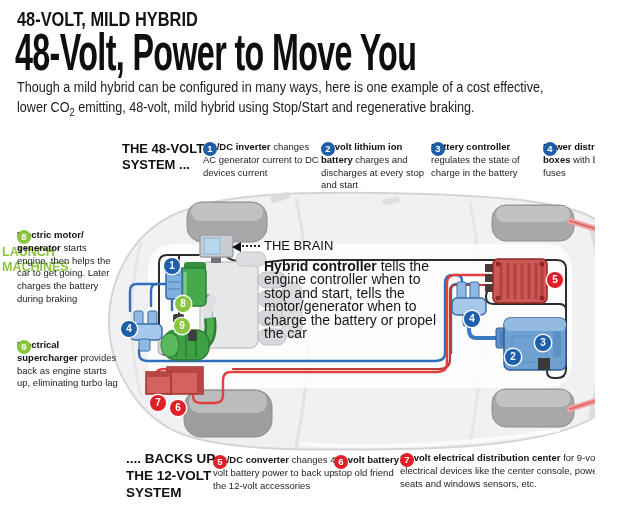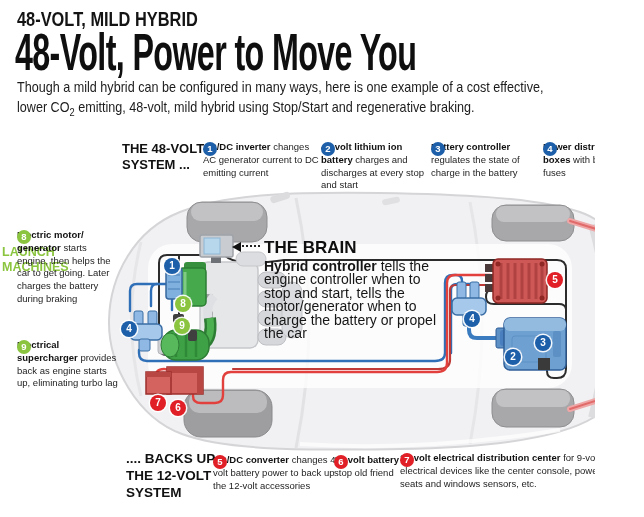--- a/index.html
+++ b/index.html
@@ -21,21 +21,21 @@
   .leg-item{position:absolute;}
   .leg-badge{position:absolute;left:0;top:1px;width:14px;height:14px;border-radius:50%;
              color:#fff;font-size:9.5px;font-weight:bold;text-align:center;line-height:14px;}
   .leg-text{margin-left:17px;font-size:9.5px;line-height:12.8px;color:#1d1d1d;}
   .leg-text b{color:#111;}
   .b-blue{background:#1d5fa8;}  .b-red{background:#e01f26;}  .b-green{background:#8bc53f;}
   
   .brain-arrow{left:232px;top:242px;width:0;height:0;border-top:5px solid transparent;
                border-bottom:5px solid transparent;border-right:9px solid #111;}
   .brain-dots{left:242px;top:245px;width:18px;height:0;border-top:2px dotted #222;}
-  .brain-label{left:264px;top:238px;font-size:17px;font-weight:bold;color:#0f0f0f;white-space:nowrap;}
+  .brain-label{left:264px;top:238px;font-size:13px;font-weight:normal;color:#0f0f0f;white-space:nowrap;}
   .hybrid{left:264px;top:260px;width:184px;font-size:14px;line-height:13.4px;color:#161616;}
   
   .dbadge{position:absolute;width:16px;height:16px;border-radius:50%;color:#fff;
           font-size:10px;font-weight:bold;text-align:center;line-height:16px;
           box-shadow:0 0 0 1.5px rgba(255,255,255,.92);}
   .svg-layer{left:0;top:0;width:644px;height:517px;}
 </style>
 </head>
 <body>
 
@@ -196,21 +196,21 @@
   </svg>
 
   <div class="abs kicker">48-VOLT, MILD HYBRID</div>
   <h1 class="abs title" style="margin:0;">48-Volt, Power to Move You</h1>
   <p class="abs intro" style="margin:0;"><span>Though a mild hybrid can be configured in many ways, here is one example of a cost effective,</span><br><span>lower CO</span><sub>2</sub><span> emitting, 48-volt, mild hybrid using Stop/Start and regenerative braking.</span></p>
 
   <div class="abs col-head" style="left:122px;top:141px;width:84px;">THE 48-VOLT SYSTEM ...</div>
 
   <div class="leg-item" style="left:203px;top:141px;width:116px;">
     <span class="leg-badge b-blue">1</span>
-    <p class="leg-text" style="margin:0;"><b>AC/DC inverter</b> <span>changes AC generator current to DC emitting current</span></p>
+    <p class="leg-text" style="margin:0;"><b>AC/DC inverter</b> <span>changes AC generator current to DC devices current</span></p>
   </div>
   <div class="leg-item" style="left:321px;top:141px;width:112px;">
     <span class="leg-badge b-blue">2</span>
     <p class="leg-text" style="margin:0;"><b>48-volt lithium ion battery</b> <span>charges and discharges at every stop and start</span></p>
   </div>
   <div class="leg-item" style="left:431px;top:141px;width:104px;">
     <span class="leg-badge b-blue">3</span>
     <p class="leg-text" style="margin:0;"><b>Battery controller</b> <span>regulates the state of charge in the battery</span></p>
   </div>
   <div class="leg-item" style="left:543px;top:141px;width:84px;">

